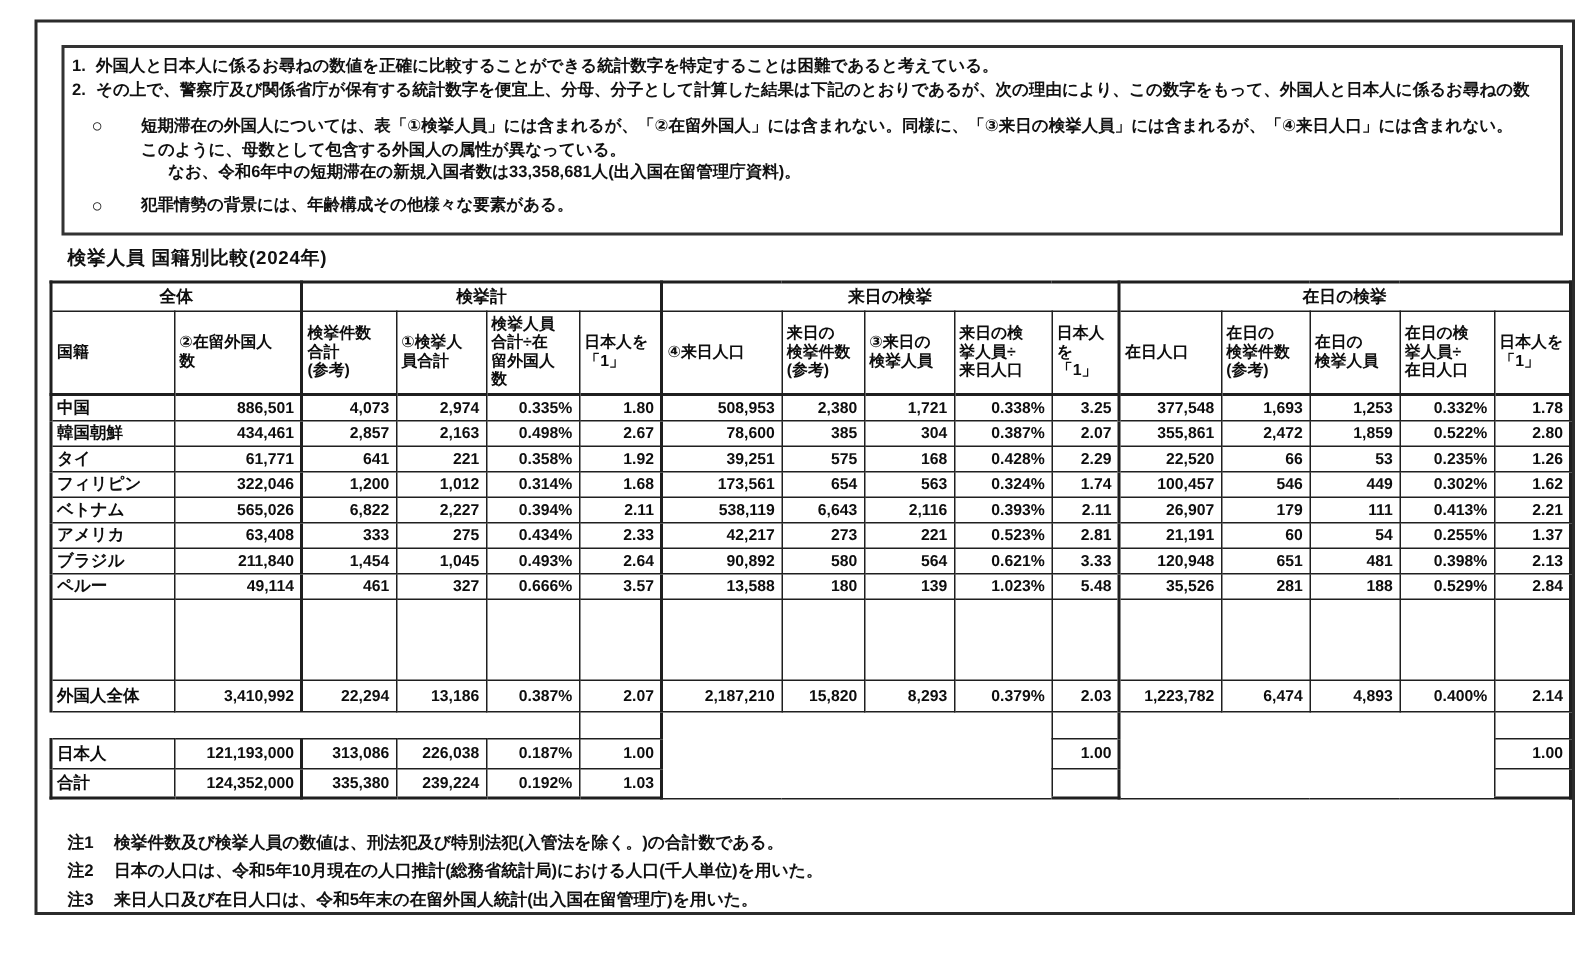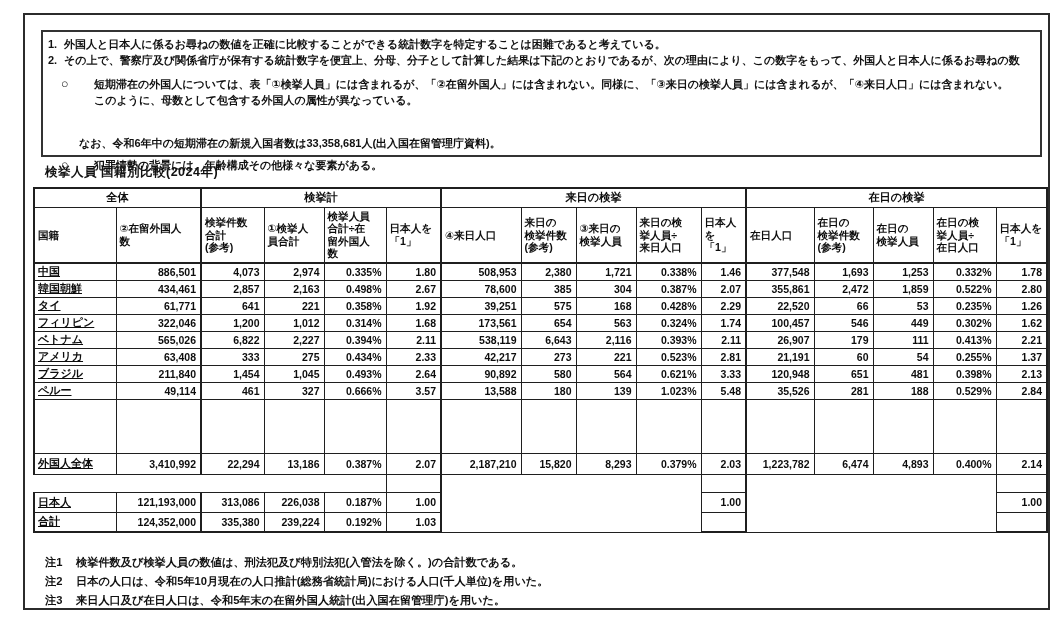--- a/index.html
+++ b/index.html
@@ -15,35 +15,35 @@
   .intro-box{
     position:absolute;left:41px;top:30px;width:1001px;height:127px;
     border:2px solid #333;box-sizing:border-box;padding-top:5px;
   }
   .intro-line{display:flex;align-items:flex-start;line-height:15.6px;font-size:11px;white-space:nowrap;}
   .intro-line .marker{flex:0 0 auto;}
   .t-num{padding-left:5px;}   .t-num .marker{width:16px;}
   .t-cont0{padding-left:5px;}
   .t-bullet{padding-left:18px;} .t-bullet .marker{width:33px;font-size:12.5px;line-height:14px;}
   .t-cont1{padding-left:51px;font-family:Liberation Serif, serif;}
-  .t-cont2{padding-left:36px;margin-top:28px;}
+  .t-cont2{padding-left:69px;}
   .table-title{position:absolute;left:45px;top:164px;font-size:12.5px;letter-spacing:.5px;}
   .tbl-wrap{position:absolute;left:33px;top:187px;}
   table{border-collapse:collapse;table-layout:fixed;}
   th,td{
     border:1px solid #1f1f1f;font-size:10.5px;font-weight:700;color:#0d0d0d;
     padding:0 3px;overflow:hidden;box-sizing:border-box;
   }
   th.group{height:19px;text-align:center;font-size:11.2px;border-top:2px solid #1f1f1f;padding:0;}
   th.colh{
     height:56px;text-align:left;vertical-align:middle;font-size:10.6px;
     line-height:1.18;white-space:pre-line;border-bottom:2px solid #1f1f1f;padding:2px 1px 2px 3px;
   }
   td.num{text-align:right;white-space:nowrap;padding-right:4px;}
-  td.name{text-align:left;white-space:nowrap;font-size:11px;text-decoration:underline;}
+  td.name{text-align:left;white-space:nowrap;font-size:11px;}
   tr.country td{height:17px;}
   tr.tall td{height:54px;}
   tr.zentai td{height:21px;}
   tr.spacer td{height:18px;}
   tr.jp td,tr.goukei td{height:20px;}
   .bl2{border-left-width:2px;margin-left:48px;} .br2{border-right-width:2px;} .bb2{border-bottom-width:2px;}
   td.ghost{border:none;background:#fff;}
   td.merged{border:1px solid #1f1f1f;}
   .notes{position:absolute;left:45px;top:553px;}
   .note-line{display:flex;line-height:18.8px;font-size:11.2px;white-space:nowrap;}
@@ -152,21 +152,21 @@
           <td class="name bl2">中国</td>
           <td class="num br2">886,501</td>
           <td class="num">4,073</td>
           <td class="num">2,974</td>
           <td class="num">0.335%</td>
           <td class="num br2">1.80</td>
           <td class="num">508,953</td>
           <td class="num">2,380</td>
           <td class="num">1,721</td>
           <td class="num">0.338%</td>
-          <td class="num br2">1.46</td>
+          <td class="num br2">3.25</td>
           <td class="num">377,548</td>
           <td class="num">1,693</td>
           <td class="num">1,253</td>
           <td class="num">0.332%</td>
           <td class="num br2">1.78</td>
         </tr>
         <tr class="country">
           <td class="name bl2">韓国朝鮮</td>
           <td class="num br2">434,461</td>
           <td class="num">2,857</td>

